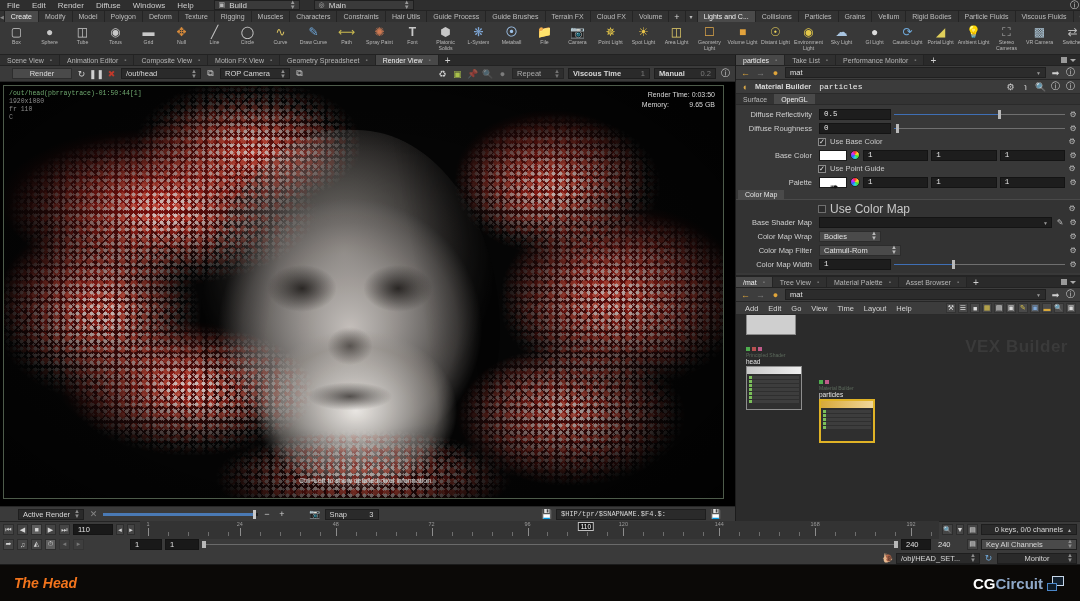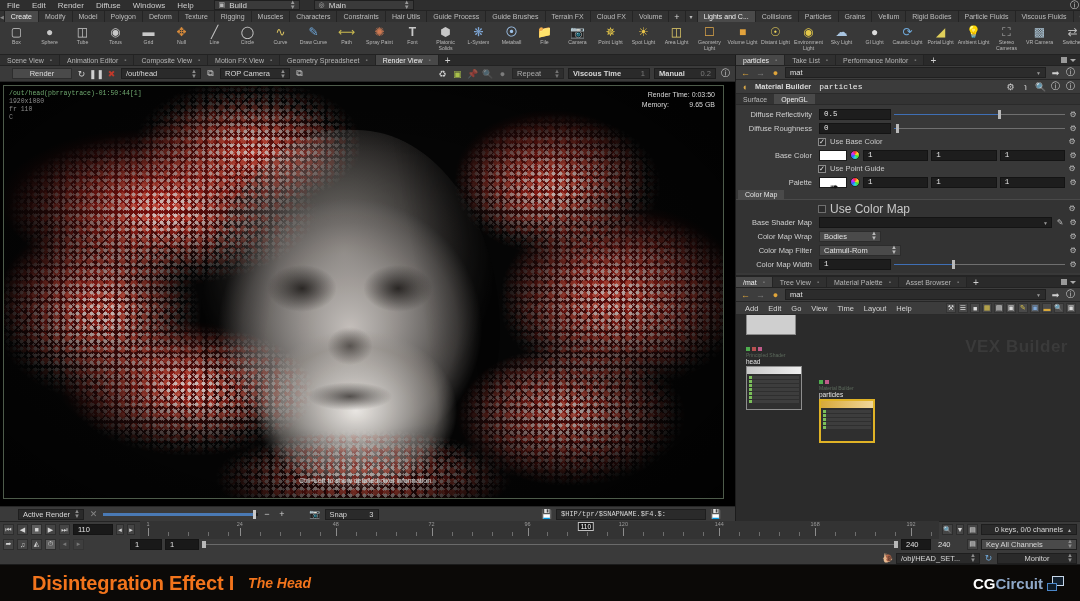--- a/index.html
+++ b/index.html
@@ -997,21 +997,20 @@
       </div>
     </div>
   </div>
 
   <div style="height:36px"></div>
 </div>
 
 <div class="statusline"></div>
 
 <div class="footer">
-  <div class="f-title">Disintegration Effect I</div>
   <div class="f-sub">The Head</div>
   <div class="f-logo">
     <span class="cg">CG</span>
     <span class="circ" style="margin-left:-4px">Circuit</span>
     <span class="lg">
       <span class="s1"></span>
         <span class="s2"></span>
     </span>
   </div>
 </div>

